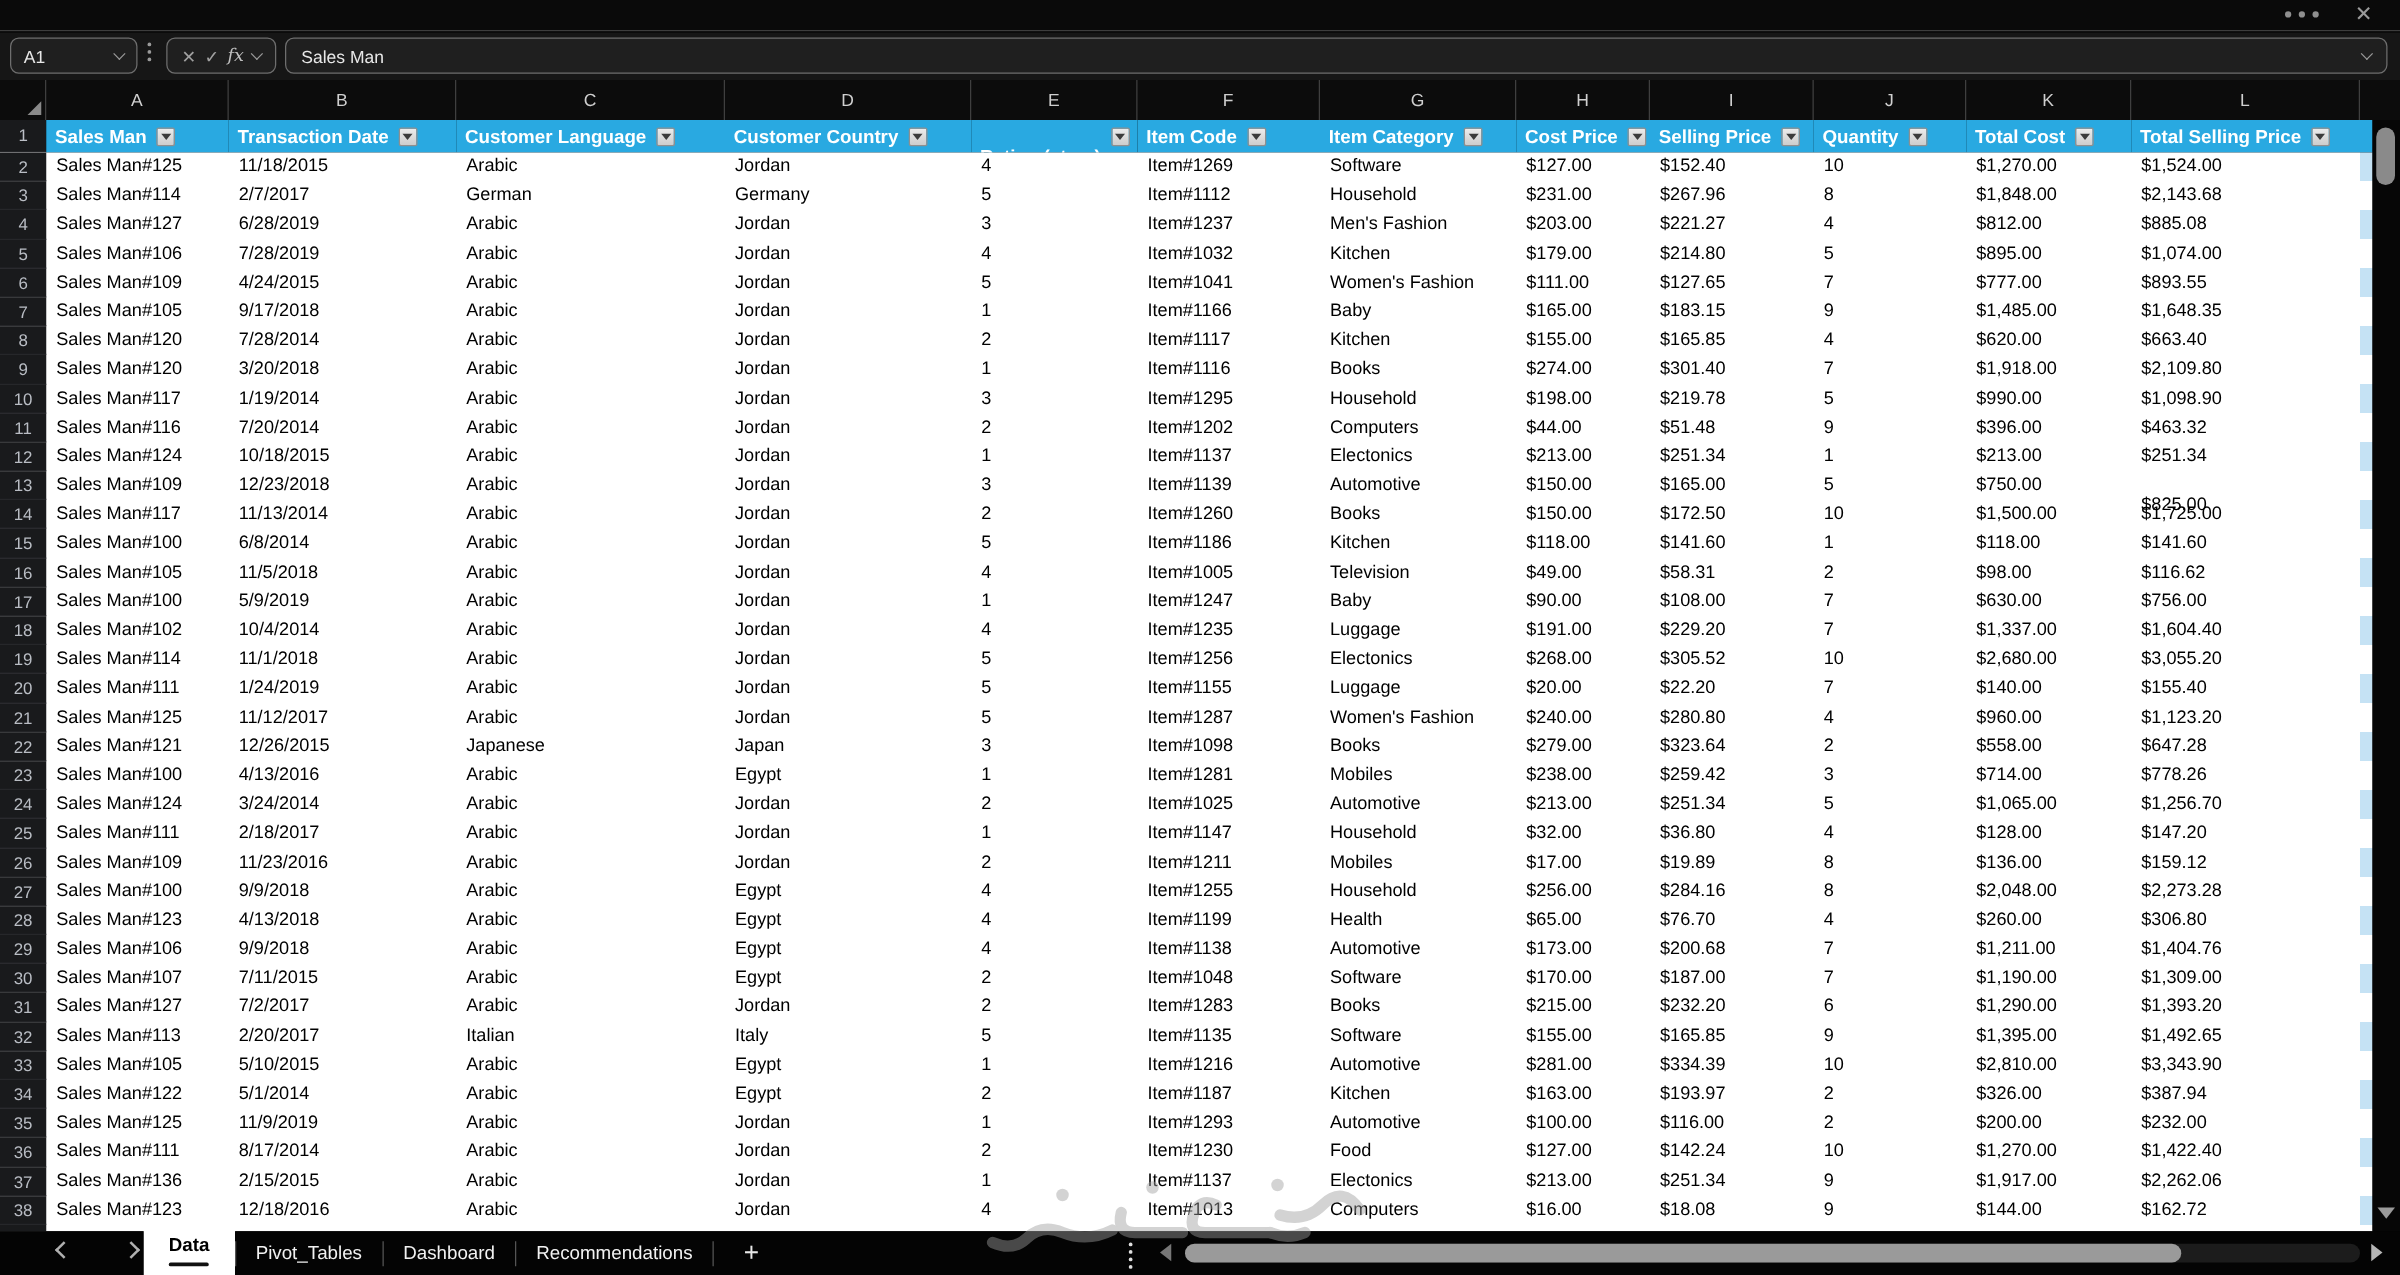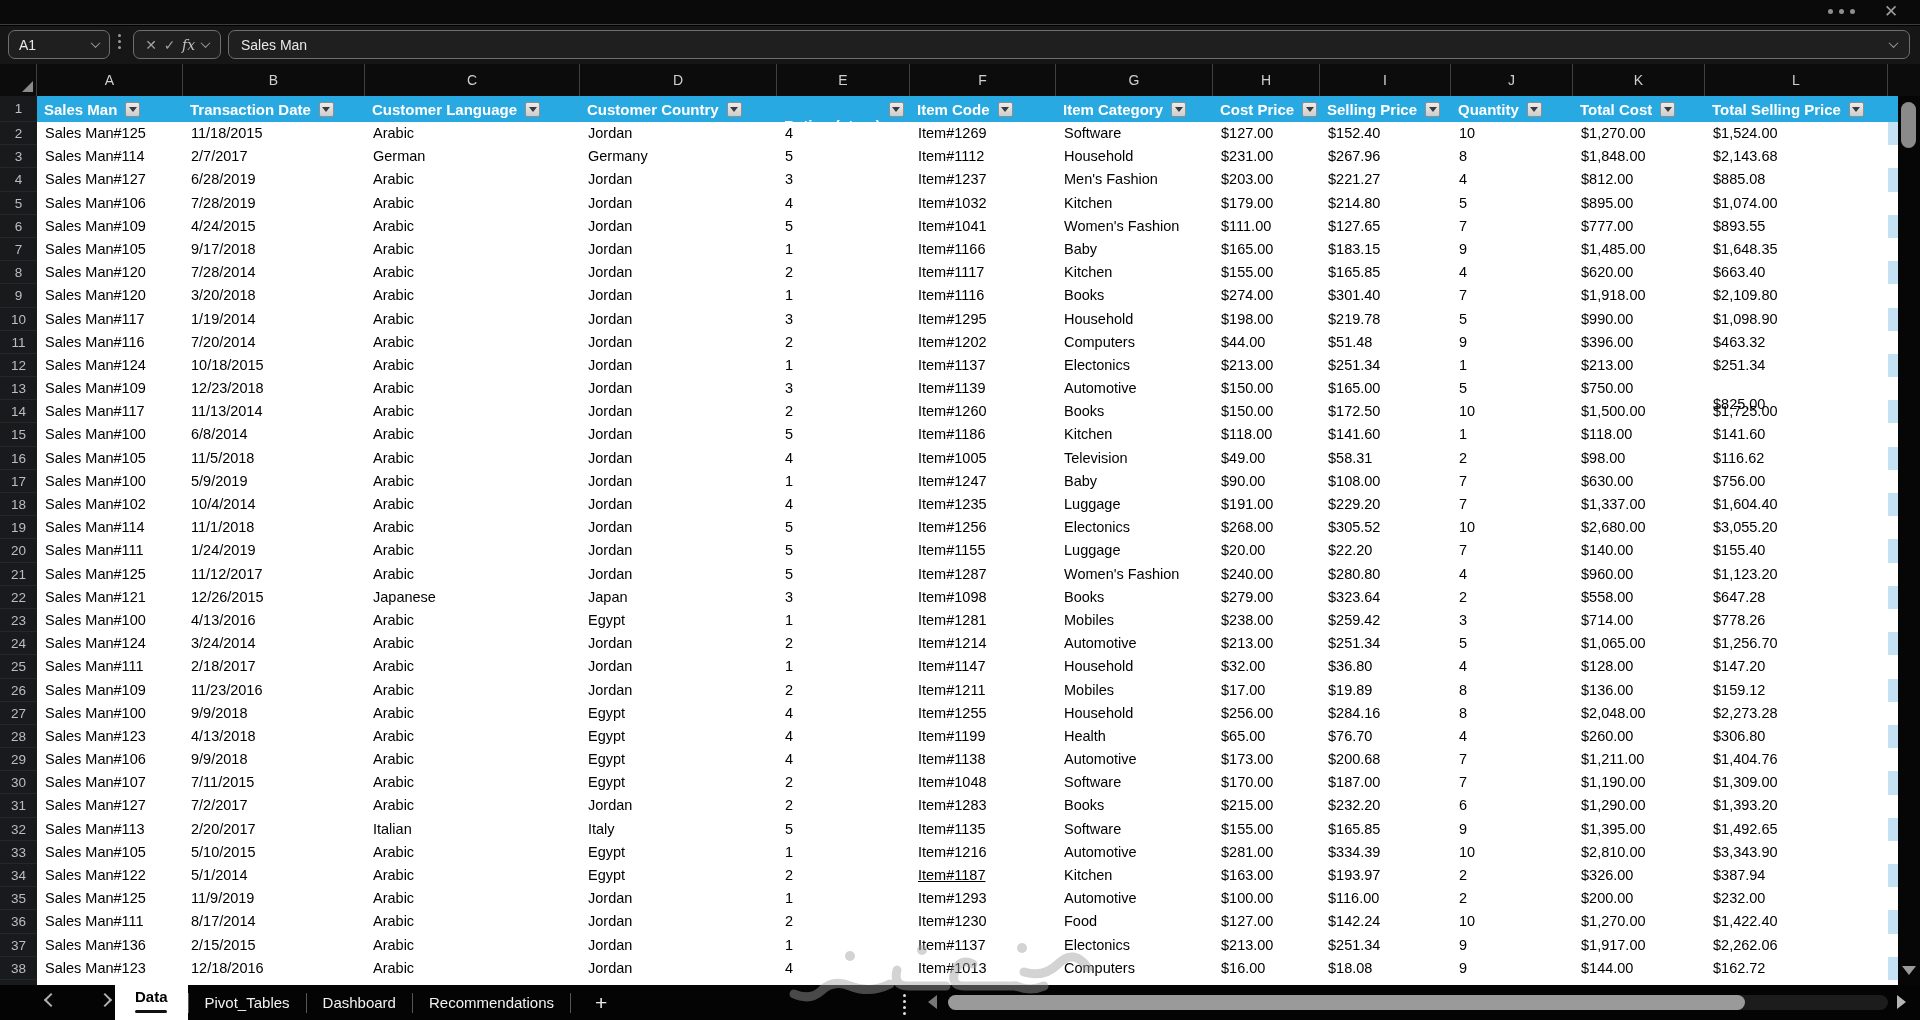--- a/index.html
+++ b/index.html
@@ -531,21 +531,21 @@
       <div class="cell" style="width: 132px;">$714.00</div>
       <div class="cell" style="width: 183px;">$778.26</div>
     </div>
     <div class="row">
       <div class="gut">24</div>
       <div class="cell" style="width: 146px;">Sales Man#124</div>
       <div class="cell" style="width: 182px;">3/24/2014</div>
       <div class="cell" style="width: 215px;">Arabic</div>
       <div class="cell" style="width: 197px;">Jordan</div>
       <div class="cell" style="width: 133px;">2</div>
-      <div class="cell" style="width: 146px;">Item#1214</div>
+      <div class="cell" style="width: 146px;">Item#1025</div>
       <div class="cell" style="width: 157px;">Automotive</div>
       <div class="cell" style="width: 107px;">$213.00</div>
       <div class="cell" style="width: 131px;">$251.34</div>
       <div class="cell" style="width: 122px;">5</div>
       <div class="cell" style="width: 132px;">$1,065.00</div>
       <div class="cell" style="width: 183px;">$1,256.70</div>
     </div>
     <div class="row">
       <div class="gut">25</div>
       <div class="cell" style="width: 146px;">Sales Man#111</div>
@@ -681,21 +681,21 @@
       <div class="cell" style="width: 132px;">$2,810.00</div>
       <div class="cell" style="width: 183px;">$3,343.90</div>
     </div>
     <div class="row">
       <div class="gut">34</div>
       <div class="cell" style="width: 146px;">Sales Man#122</div>
       <div class="cell" style="width: 182px;">5/1/2014</div>
       <div class="cell" style="width: 215px;">Arabic</div>
       <div class="cell" style="width: 197px;">Egypt</div>
       <div class="cell" style="width: 133px;">2</div>
-      <div class="cell" style="width: 146px; text-decoration: underline;">Item#1187</div>
+      <div class="cell" style="width: 146px;">Item#1187</div>
       <div class="cell" style="width: 157px;">Kitchen</div>
       <div class="cell" style="width: 107px;">$163.00</div>
       <div class="cell" style="width: 131px;">$193.97</div>
       <div class="cell" style="width: 122px;">2</div>
       <div class="cell" style="width: 132px;">$326.00</div>
       <div class="cell" style="width: 183px;">$387.94</div>
     </div>
     <div class="row">
       <div class="gut">35</div>
       <div class="cell" style="width: 146px;">Sales Man#125</div>

